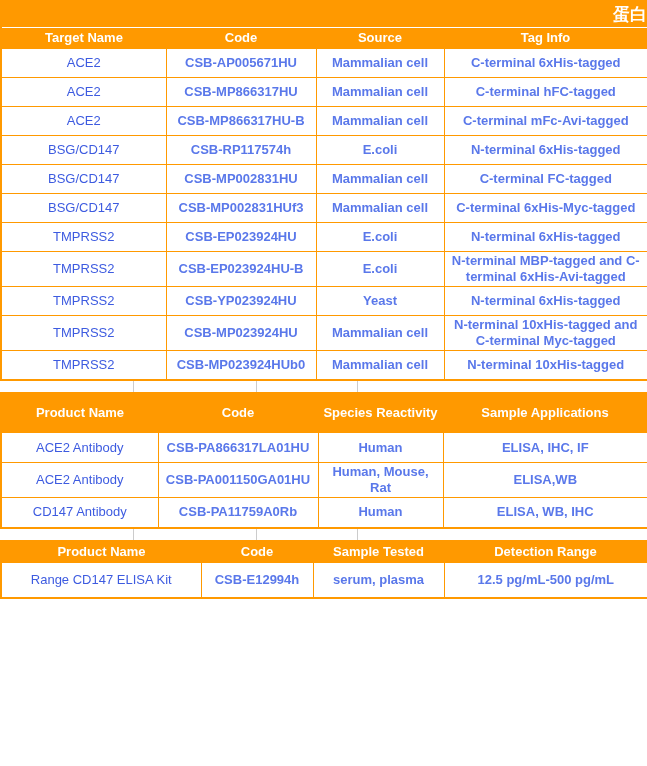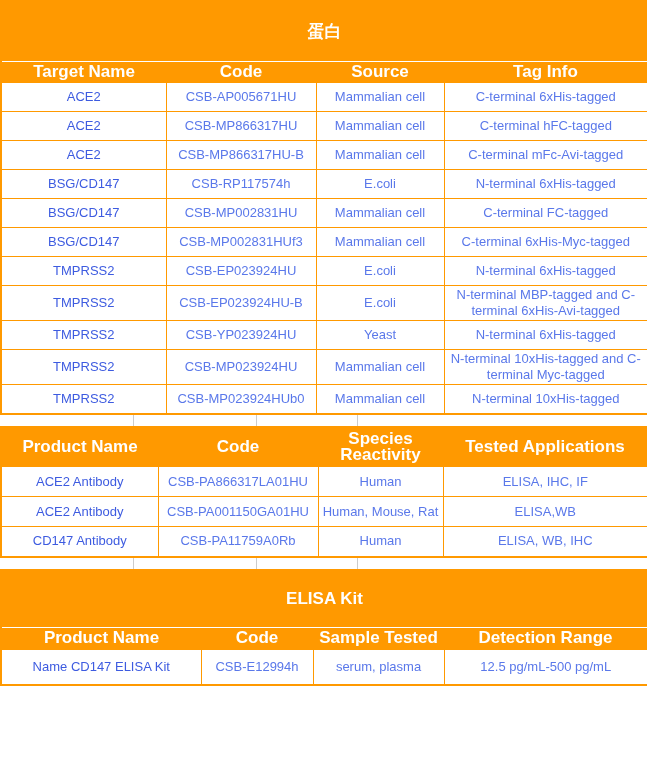--- a/index.html
+++ b/index.html
@@ -28,30 +28,30 @@
   .t2 col:nth-child(1){width:157px;} .t2 col:nth-child(2){width:160px;}
   .t2 col:nth-child(3){width:125px;} .t2 col:nth-child(4){width:205px;}
   .t3 col:nth-child(1){width:200px;} .t3 col:nth-child(2){width:112px;}
   .t3 col:nth-child(3){width:131px;} .t3 col:nth-child(4){width:204px;}
 
   td.banner{
     background:var(--orange);
     color:var(--header_text);
     font-size:17px;
     font-weight:bold;
-    text-align:center;
+    text-align:right;
     height:26px;
     border:none;
     border-bottom:1px solid #FFFFFF;
-    padding:18px 0;
+    padding:1px 0;
   }
   th{
     background:var(--orange);
     color:var(--header_text);
-    font-size:17px;
+    font-size:13px;
     font-weight:bold;
     text-align:center;
     border:none;
     padding:1px 4px;
     line-height:16px;
   }
   .t1 th{height:21px;}
   .t2 th{height:40px;}
   .t3 th{height:22px;}
 
@@ -62,21 +62,21 @@
     font-size:13px;
     line-height:16px;
     padding:1px 4px;
     background:#FFFFFF;
     overflow:hidden;
   }
   .t1 tbody td{height:29px;}
   .t2 tbody td{height:30px;margin-top:24px;}
   .t3 tbody td{height:34px;padding:9px 4px;}
   tbody td.name{font-weight:normal;color:var(--name_text);}
-  tbody td.val{color:var(--cell_text);}
+  tbody td.val{color:var(--cell_text);font-weight:bold;}
 
   .gap{
     height:11px;
     width:647px;
     position:relative;
     background:#FFFFFF;
   }
   .gl{
     position:absolute;top:0;bottom:0;width:1px;
     background:var(--spacer_line);
@@ -185,21 +185,21 @@
       <col>
       <col>
       <col>
       <col>
     </colgroup>
   <thead>
     <tr>
       <th>Product Name</th>
       <th>Code</th>
       <th>Species Reactivity</th>
-      <th>Tested Applications</th>
+      <th>Sample Applications</th>
     </tr>
   </thead>
   <tbody>
       <tr>
         <td class="name">ACE2 Antibody</td>
         <td class="val">CSB-PA866317LA01HU</td>
         <td class="val">Human</td>
         <td class="val">ELISA, IHC, IF</td>
       </tr>
       <tr>
@@ -225,30 +225,27 @@
 
 <table class="t t3">
   <colgroup>
       <col>
       <col>
       <col>
       <col>
     </colgroup>
   <thead>
     <tr>
-      <td class="banner" colspan="4">ELISA Kit</td>
-    </tr>
-    <tr>
       <th>Product Name</th>
       <th>Code</th>
       <th>Sample Tested</th>
       <th>Detection Range</th>
     </tr>
   </thead>
   <tbody>
       <tr>
-        <td class="name">Name CD147 ELISA Kit</td>
+        <td class="name">Range CD147 ELISA Kit</td>
         <td class="val">CSB-E12994h</td>
         <td class="val">serum, plasma</td>
         <td class="val">12.5 pg/mL-500 pg/mL</td>
       </tr>
     </tbody>
 </table>
 
 </body></html>

